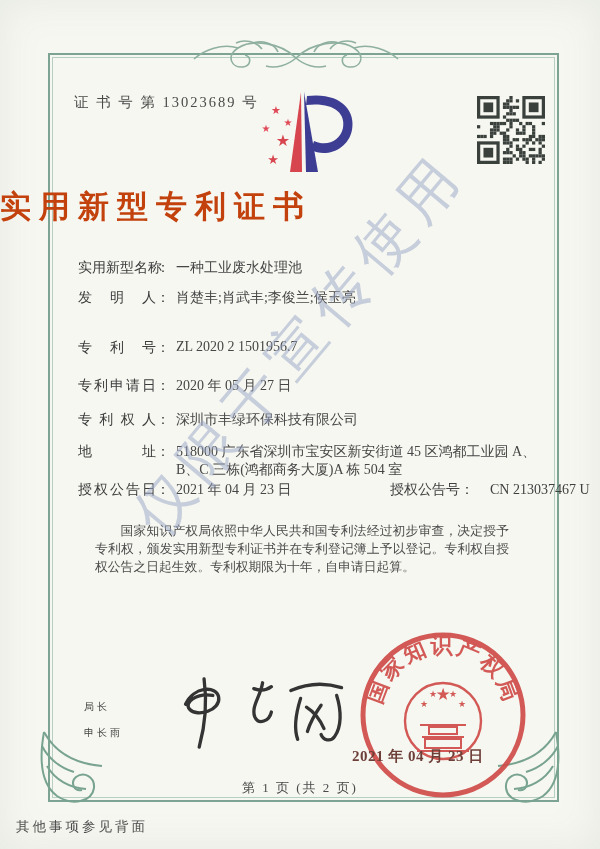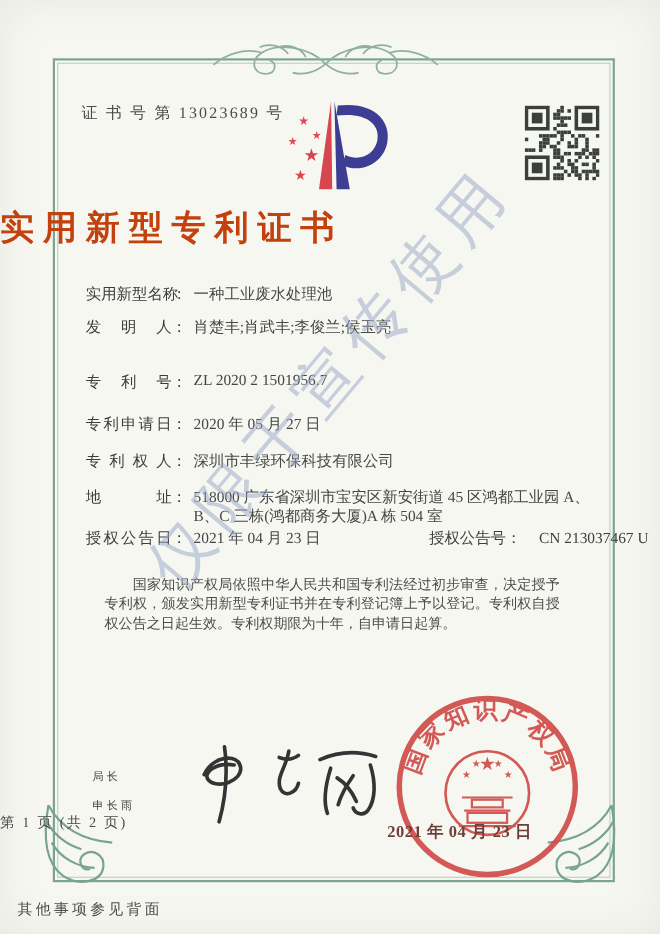--- a/index.html
+++ b/index.html
@@ -66,21 +66,21 @@
   .sig-hand{position:absolute;left:168px;top:672px;width:195px;height:82px;}
   
   .seal{position:absolute;left:356px;top:628px;width:174px;height:174px;opacity:.92;}
   .seal-date{
     position:absolute;left:352px;top:747px;width:140px;
     font-size:15px;color:#6d3f38;font-weight:bold;letter-spacing:.5px;
     font-family:"Liberation Serif",serif;
   }
   
   .page-no{
-    position:absolute;left:0;top:739px;width:100%;
+    position:absolute;left:0;top:779px;width:100%;text-align:center;
     font-size:13px;color:#4a4a4a;letter-spacing:2px;
   }
   .back-note{
     position:absolute;left:16px;top:818px;width:100%;text-align:left;
     font-size:13.5px;color:#4c4c4c;letter-spacing:3px;
   }
   
   .watermark{
     position:absolute;left:-40px;top:305px;width:680px;
     text-align:center;font-size:58px;letter-spacing:10px;

